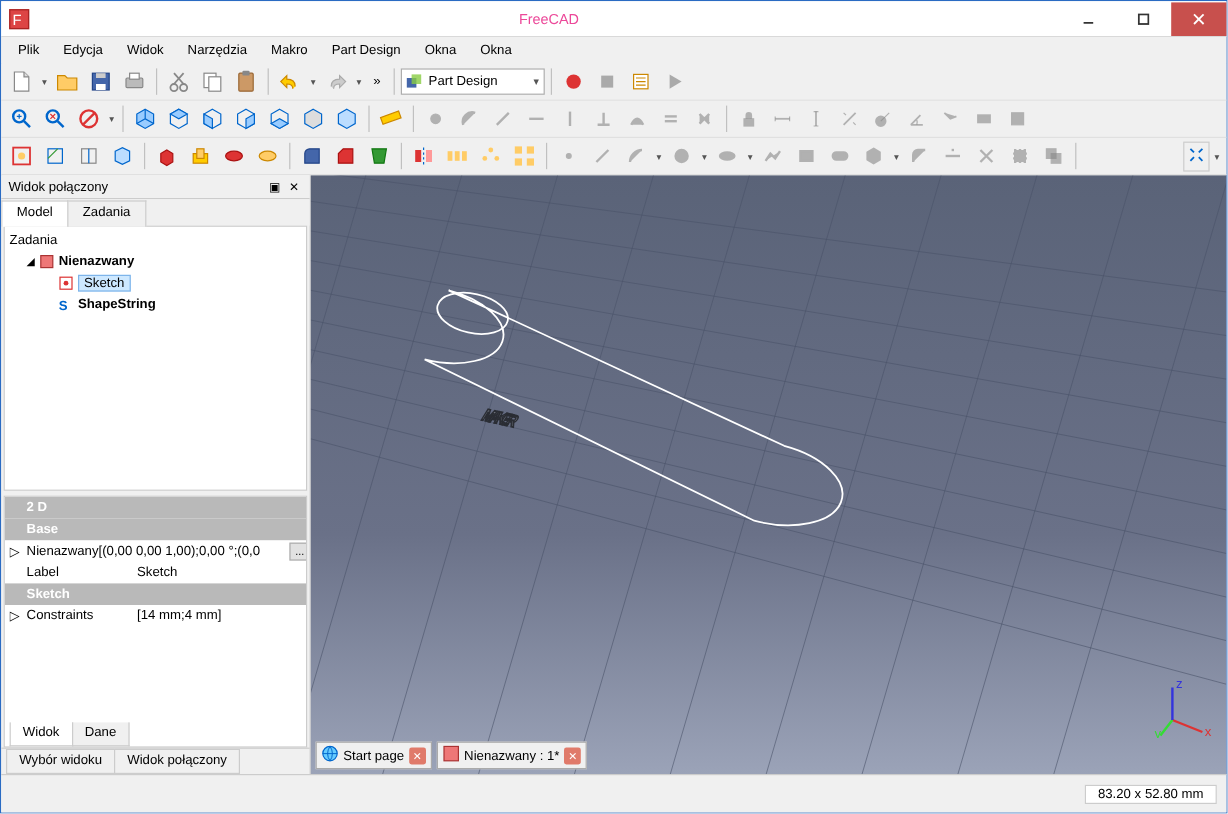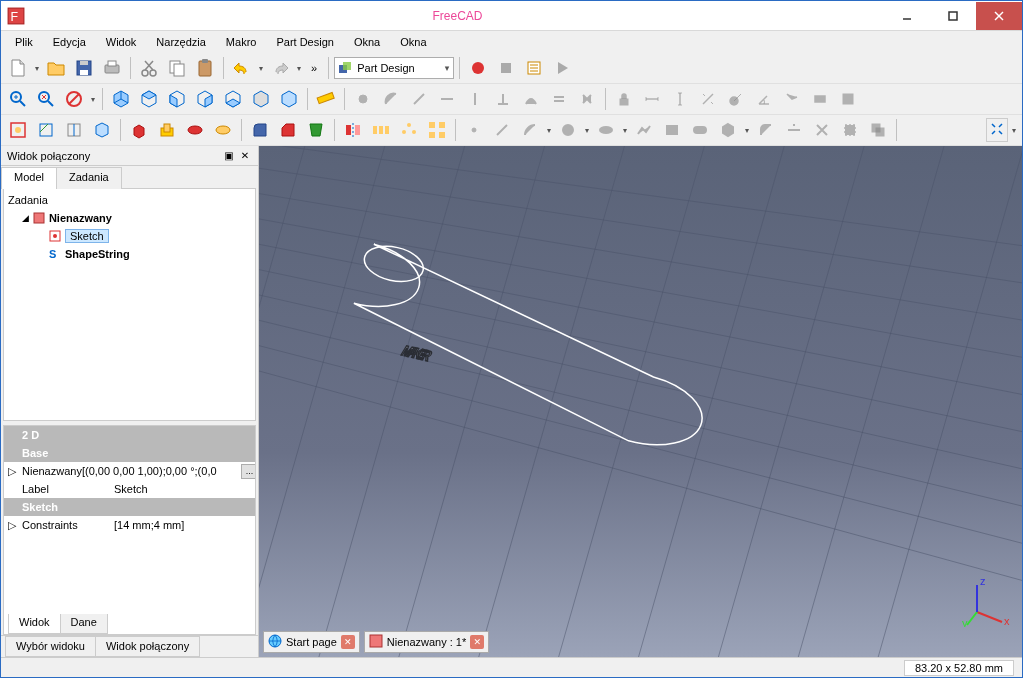--- a/index.html
+++ b/index.html
@@ -73,21 +73,21 @@
 
 
 .viewport { flex: 1; position: relative; background: linear-gradient(#5a6378 0%, #6a7188 60%, #9ba3b8 100%); overflow:hidden;}
 .viewport svg.grid { position:absolute; inset:0; width:100%; height:100%;}
 .viewport .doctabs { position:absolute; left:4px; bottom:4px; display:flex; gap:4px;}
 .doctab { background:#f0f0f0; border:1px solid #aaa; padding:2px 4px; display:flex; align-items:center; gap:4px;}
 .doctab .close-x { background:#e07a6a; color:#fff; width:14px; height:14px; display:flex; align-items:center; justify-content:center; font-size:9px; border-radius:2px;}
 .axis-gizmo { position:absolute; right:10px; bottom:30px; width:50px; height:50px;}
 
 
-.statusbar { height:20px; border-top:1px solid #ccc; background:#f0f0f0; display:flex; align-items:center; justify-content:flex-end; padding:0 8px;}
+.statusbar { height:32px; border-top:1px solid #ccc; background:#f0f0f0; display:flex; align-items:center; justify-content:flex-end; padding:0 8px;}
 .status-cell { border:1px solid #ccc; padding:1px 10px; background:#fff;}
 
 
 .corner-btn { border:1px solid #ccc; padding:3px; margin-left:auto;}
 
 
 .ico { width:16px; height:16px; }
 .ico-lg { width:20px; height:20px; }
 </style>
 </head>

